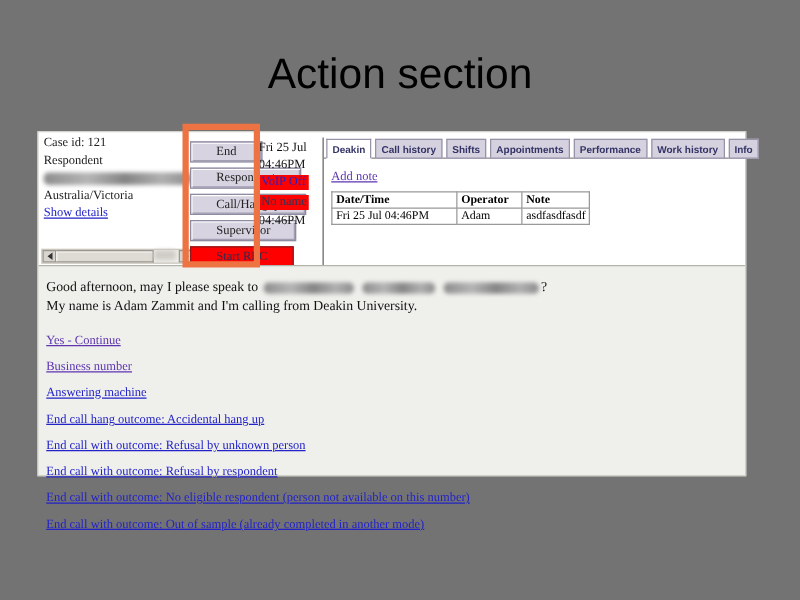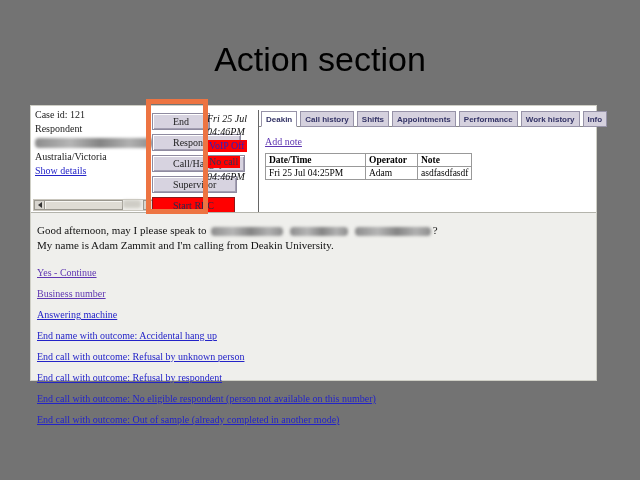--- a/index.html
+++ b/index.html
@@ -38,21 +38,21 @@
 
   
   .btn-col { position:absolute; left:121px; top:7px; display:flex; flex-direction:column; align-items:flex-start; gap:4px; }
   .app-btn { font-family:Liberation Serif, serif; font-size:10px; color:#222;
     background:#D7D3E0; border:1px solid #8f8ba0; box-shadow:inset 1px 1px 0 #ffffff, inset -1px -1px 0 #a39fb2;
     padding:2px 20px; white-space:nowrap; cursor:pointer; }
   .app-btn.alert { background:#FF0000; color:#2b2b4d; border-color:#8c1a1a; box-shadow:none; }
 
   
   .status-col { position:absolute; left:176px; top:6px; width:50px; font-size:10px; color:#111; }
-  .status-line { display:block; line-height:13px; white-space:nowrap;font-style:italic; }
+  .status-line { display:block; line-height:13px; white-space:nowrap; }
   .badge-red { display:inline-block; background:#FF0000; padding:0 2px; line-height:12px; margin:2px 0; }
   .badge-red a { color:#2222CC; }
   .nocall-text { color:#333355; }
 
   
   .tabs-panel { position:absolute; left:227px; top:4px; right:0; bottom:0; border-left:1px solid #666; }
   .tab-row { display:flex; align-items:flex-end; border-bottom:1px solid #888; padding-left:2px; }
   .tab { font-family:"Liberation Sans", sans-serif; font-weight:bold; font-size:8px; color:#333366;
     background:#D5D1DE; border:1px solid #9793A8; padding:3px 4px 2px 4px; margin-right:3px;
     white-space:nowrap; cursor:pointer; position:relative; top:1px; }
@@ -113,21 +113,21 @@
         <button class="app-btn">Respondent</button>
         <button class="app-btn">Call/Hangup</button>
         <button class="app-btn">Supervisor</button>
         <button class="app-btn alert">Start REC</button>
       </div>
 
       <div class="status-col">
         <span class="status-line">Fri 25 Jul</span>
         <span class="status-line">04:46PM</span>
         <span class="badge-red"><a>VoIP Off</a></span>
-        <span class="badge-red nocall-text">No call</span>
+        <span class="badge-red nocall-text">No name</span>
         <span class="status-line">04:46PM</span>
       </div>
 
       <div class="tabs-panel">
         <div class="tab-row">
           <span class="tab active">Deakin</span>
           <span class="tab">Call history</span>
           <span class="tab">Shifts</span>
           <span class="tab">Appointments</span>
           <span class="tab">Performance</span>
@@ -137,21 +137,21 @@
         <div class="tab-content">
           <a class="visited-link add-note">Add note</a>
           <table class="notes-table">
             <tbody>
                 <tr>
               <th class="col-datetime">Date/Time</th>
               <th class="col-operator">Operator</th>
               <th class="col-note">Note</th>
             </tr>
             <tr>
-              <td>Fri 25 Jul 04:25PM</td>
+              <td>Fri 25 Jul 04:46PM</td>
               <td>Adam</td>
               <td>asdfasdfasdf</td>
             </tr>
           </tbody>
             </table>
         </div>
       </div>
 
     </div>
 
@@ -161,21 +161,21 @@
         <span class="blur inline-blur" style="width:72px"></span>
         <span class="blur inline-blur" style="width:58px"></span>
         <span class="blur inline-blur" style="width:76px"></span><span>?</span>
       </div>
       <div class="greet">My name is Adam Zammit and I'm calling from Deakin University.</div>
 
       <div class="script-links">
         <a class="script-link visited-link">Yes - Continue</a>
         <a class="script-link visited-link">Business number</a>
         <a class="script-link plain-link">Answering machine</a>
-        <a class="script-link plain-link">End name with outcome: Accidental hang up</a>
+        <a class="script-link plain-link">End call hang outcome: Accidental hang up</a>
         <a class="script-link plain-link">End call with outcome: Refusal by unknown person</a>
         <a class="script-link plain-link">End call with outcome: Refusal by respondent</a>
         <a class="script-link plain-link">End call with outcome: No eligible respondent (person not available on this number)</a>
         <a class="script-link plain-link">End call with outcome: Out of sample (already completed in another mode)</a>
       </div>
     </div>
 
   </div>
 
   <div class="annotation-rect"></div>

